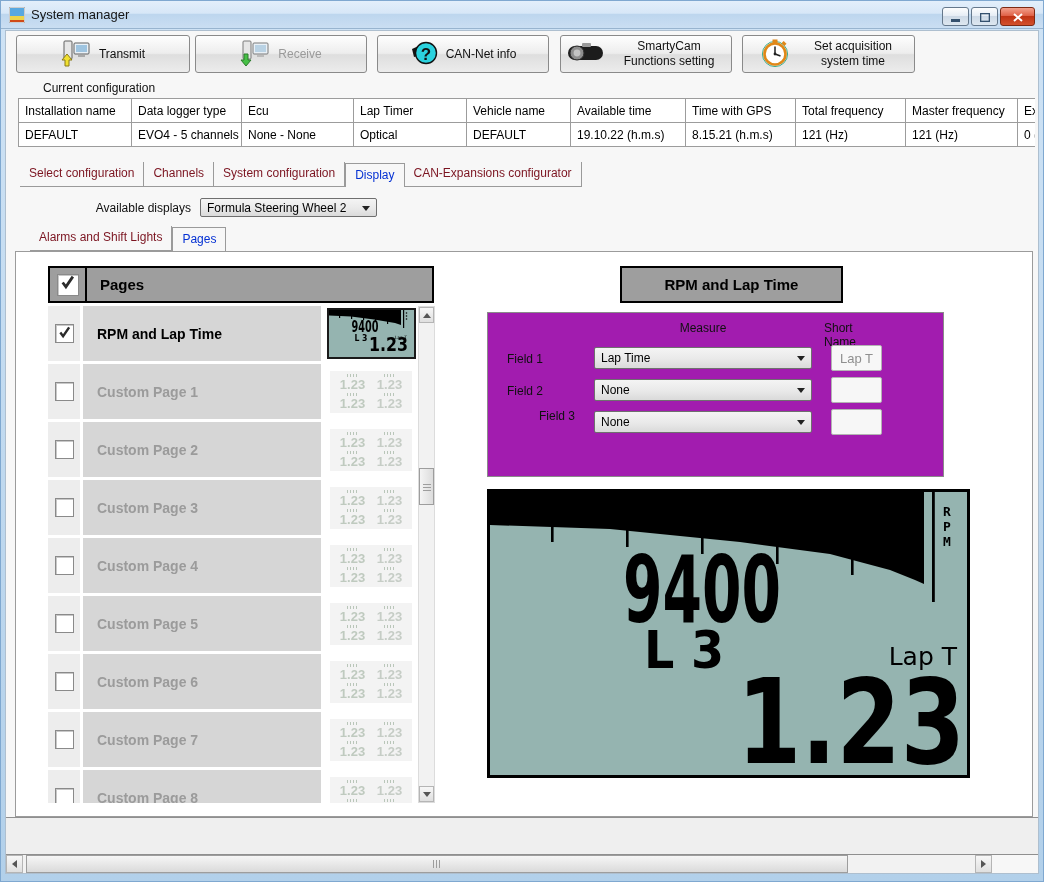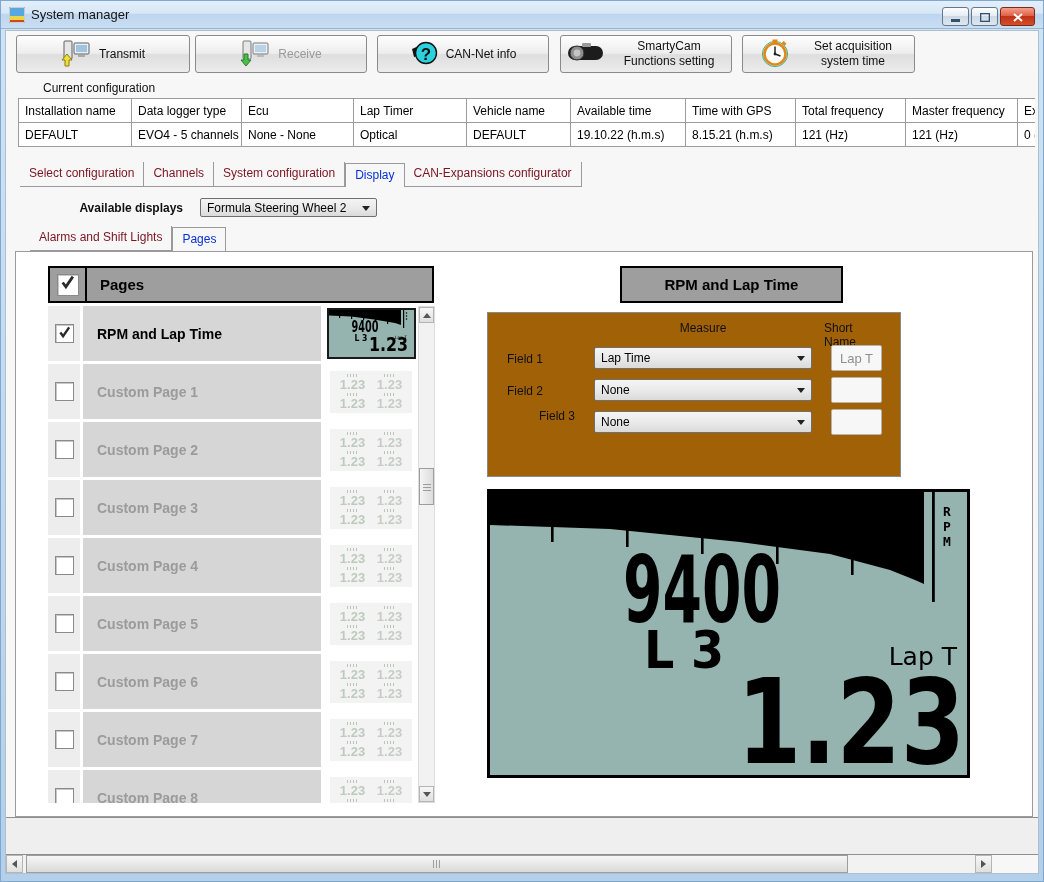--- a/index.html
+++ b/index.html
@@ -30,21 +30,21 @@
   .cfg-cell{border-right:1px solid #9c9c9c;border-bottom:1px solid #9c9c9c;box-sizing:border-box;
     font-size:12px;padding:5px 6px 4px 6px;height:24px;color:#000;background:#fff;white-space:nowrap;overflow:hidden;}
   .c0{width:113px}.c1{width:110px}.c2{width:112px}.c3{width:113px}.c4{width:104px}
   .c5{width:115px}.c6{width:110px}.c7{width:110px}.c8{width:112px}.c9{width:90px}
   
   .tabstrip{position:absolute;left:14px;top:131px;display:flex;align-items:flex-end;font-size:12px;}
   .tab{padding:4px 9px 6px 9px;color:#7b1420;border-right:1px solid #9a9a9a;border-bottom:1px solid #9a9a9a;cursor:default;}
   .tab.active{color:#0531d3;border:1px solid #9a9a9a;border-bottom:none;background:#f7f7f7;padding-bottom:5px;}
   .subtabstrip{position:absolute;left:24px;top:195px;display:flex;align-items:flex-end;font-size:12px;}
   
-  .avl-label{position:absolute;left:41px;top:170px;width:136px;text-align:right;font-size:12px;color:#101010;font-weight:bold;}
+  .avl-label{position:absolute;left:49px;top:170px;width:136px;text-align:right;font-size:12px;color:#101010;}
   .dd{border:1px solid #6f6f6f;border-radius:2px;background:linear-gradient(#f4f4f4,#e9e9e9 55%,#dadada);
     display:flex;align-items:center;font-size:12px;color:#000;padding:0 6px;box-sizing:border-box;position:relative;}
   .dd-arrow{position:absolute;right:6px;top:50%;margin-top:-2px;width:0;height:0;
     border-left:4px solid transparent;border-right:4px solid transparent;border-top:5px solid #222;}
   .avl-dd{position:absolute;left:194px;top:167px;width:177px;height:19px;}
   
   .groupbox{position:absolute;left:9px;top:220px;width:1018px;height:566px;border:1px solid #9b9b9b;background:#fff;box-sizing:border-box;}
   .panel-hdr{position:absolute;background:#9e9e9e;border:2px solid #000;box-sizing:border-box;display:flex;align-items:center;}
   .hdr-pages{left:32px;top:14px;width:386px;height:37px;}
   .hdr-editor{left:604px;top:14px;width:223px;height:37px;justify-content:center;}
@@ -71,21 +71,21 @@
   .vscroll{position:absolute;left:402px;top:54px;width:17px;height:497px;background:#f2f2f2;border:1px solid #dcdcdc;box-sizing:border-box;}
   .sbtn{position:absolute;left:0;width:15px;height:16px;background:linear-gradient(#f7f7f7,#dfdfdf);border:1px solid #b5b5b5;box-sizing:border-box;display:flex;align-items:center;justify-content:center;}
   .vthumb{position:absolute;left:0;top:161px;width:15px;height:37px;background:linear-gradient(90deg,#f4f4f4,#dcdcdc);border:1px solid #9d9d9d;box-sizing:border-box;display:flex;align-items:center;justify-content:center;}
   .vgrip{width:8px;height:8px;background:repeating-linear-gradient(0deg,#9d9d9d 0 1px,transparent 1px 3px);}
   .tri{width:0;height:0;}
   .tri-up{border-left:4px solid transparent;border-right:4px solid transparent;border-bottom:5px solid #555;}
   .tri-down{border-left:4px solid transparent;border-right:4px solid transparent;border-top:5px solid #555;}
   .tri-left{border-top:4px solid transparent;border-bottom:4px solid transparent;border-right:5px solid #555;}
   .tri-right{border-top:4px solid transparent;border-bottom:4px solid transparent;border-left:5px solid #555;}
   
-  .fields-panel{position:absolute;left:471px;top:60px;width:414px;height:165px;border:1px solid #8a8a8a;background:#a16207;box-sizing:border-box;}
+  .fields-panel{position:absolute;left:471px;top:60px;width:457px;height:165px;border:1px solid #8a8a8a;background:#a21caf;box-sizing:border-box;}
   .col-label{position:absolute;font-size:12px;color:#101010;}
   .field-label{position:absolute;left:19px;font-size:12px;color:#101010;}
   .field-dd{position:absolute;left:106px;width:218px;height:22px;}
   .shortname{position:absolute;left:343px;width:51px;height:26px;border:1px solid #b3b3b3;border-radius:2px;background:#f7f7f7;
     text-align:center;font-size:13px;color:#8f8f8f;font-family:"Liberation Sans",sans-serif;box-sizing:border-box;}
   
   .lcd{position:absolute;left:471px;top:237px;width:483px;height:289px;border:3px solid #000;background:#95b4b0;box-sizing:border-box;}
   
   .bottom-strip{position:absolute;left:0;right:0;top:786px;height:38px;background:#efefef;border-top:1px solid #8f8f8f;border-bottom:1px solid #8f8f8f;box-sizing:border-box;}
   .hscroll{position:absolute;left:0;top:824px;width:986px;height:18px;background:#f2f2f2;}

